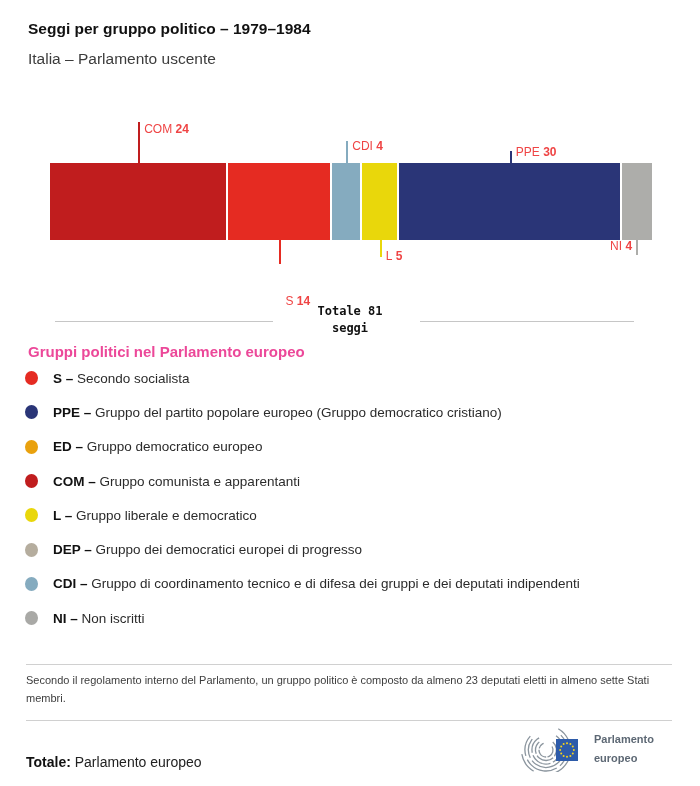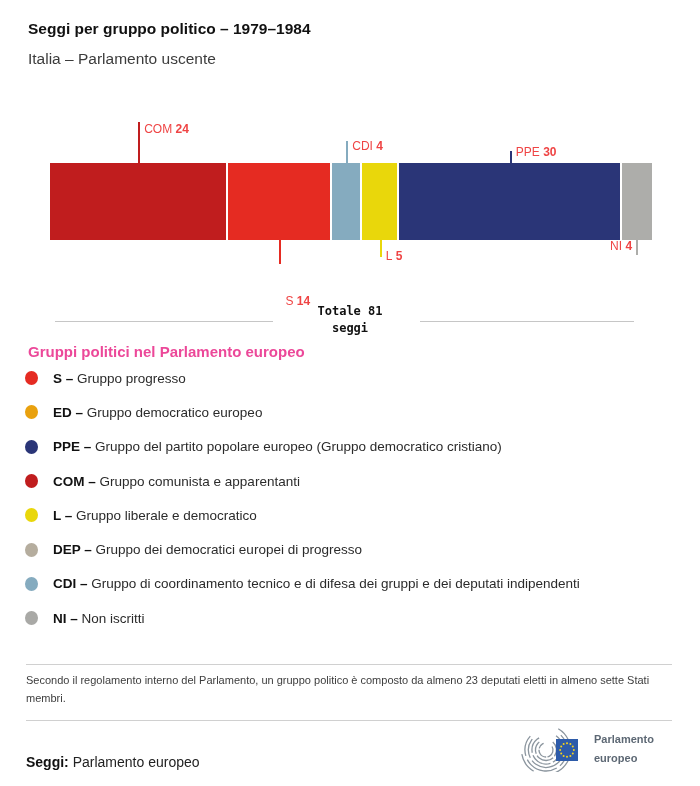--- a/index.html
+++ b/index.html
@@ -76,29 +76,29 @@
     <div>seggi</div>
   </div>
   <div class="total-line l"></div>
   <div class="total-line r"></div>
 
   <div class="legend-heading">Gruppi politici nel Parlamento europeo</div>
 
   <div class="legend">
     <div class="legend-row">
       <span class="dot" style="background: rgb(229, 43, 34);"></span>
-      <span class="legend-text"><b>S –</b> <span>Gruppo progresso</span></span>
+      <span class="legend-text"><b>S –</b> <span>Secondo socialista</span></span>
+    </div>
+    <div class="legend-row">
+      <span class="dot" style="background: rgb(42, 53, 119);"></span>
+      <span class="legend-text"><b>PPE –</b> <span>Gruppo del partito popolare europeo (Gruppo democratico cristiano)</span></span>
     </div>
     <div class="legend-row">
       <span class="dot" style="background: rgb(233, 161, 14);"></span>
       <span class="legend-text"><b>ED –</b> <span>Gruppo democratico europeo</span></span>
-    </div>
-    <div class="legend-row">
-      <span class="dot" style="background: rgb(42, 53, 119);"></span>
-      <span class="legend-text"><b>PPE –</b> <span>Gruppo del partito popolare europeo (Gruppo democratico cristiano)</span></span>
     </div>
     <div class="legend-row">
       <span class="dot" style="background: rgb(192, 29, 30);"></span>
       <span class="legend-text"><b>COM –</b> <span>Gruppo comunista e apparentanti</span></span>
     </div>
     <div class="legend-row">
       <span class="dot" style="background: rgb(233, 215, 11);"></span>
       <span class="legend-text"><b>L –</b> <span>Gruppo liberale e democratico</span></span>
     </div>
     <div class="legend-row">
@@ -113,21 +113,21 @@
       <span class="dot" style="background: rgb(169, 169, 166);"></span>
       <span class="legend-text"><b>NI –</b> <span>Non iscritti</span></span>
     </div>
   </div>
 
   <div class="rule r1"></div>
   <div class="footnote">Secondo il regolamento interno del Parlamento, un gruppo politico è composto da almeno 23 deputati eletti in almeno sette Stati membri.</div>
   <div class="rule r2"></div>
 
   <div class="source">
-    <b>Seggi:</b>
+    <b>Totale:</b>
     <span>Parlamento europeo</span>
   </div>
 
   <div class="logo">
     <svg width="64" height="46" viewBox="0 0 64 46">
       <g fill="none" stroke="#8b959e" stroke-width="1.3">
         <circle cx="26" cy="24" r="7" pathLength="100" stroke-dasharray="30 3 26 3 16 22" transform="rotate(-30 26 24)"></circle>
         <circle cx="26" cy="24" r="10.5" pathLength="100" stroke-dasharray="24 3 28 3 20 22" transform="rotate(-50 26 24)"></circle>
         <circle cx="26" cy="24" r="14" pathLength="100" stroke-dasharray="28 3 24 3 20 22" transform="rotate(-40 26 24)"></circle>
         <circle cx="26" cy="24" r="17.5" pathLength="100" stroke-dasharray="22 3 30 3 18 24" transform="rotate(-55 26 24)"></circle>

